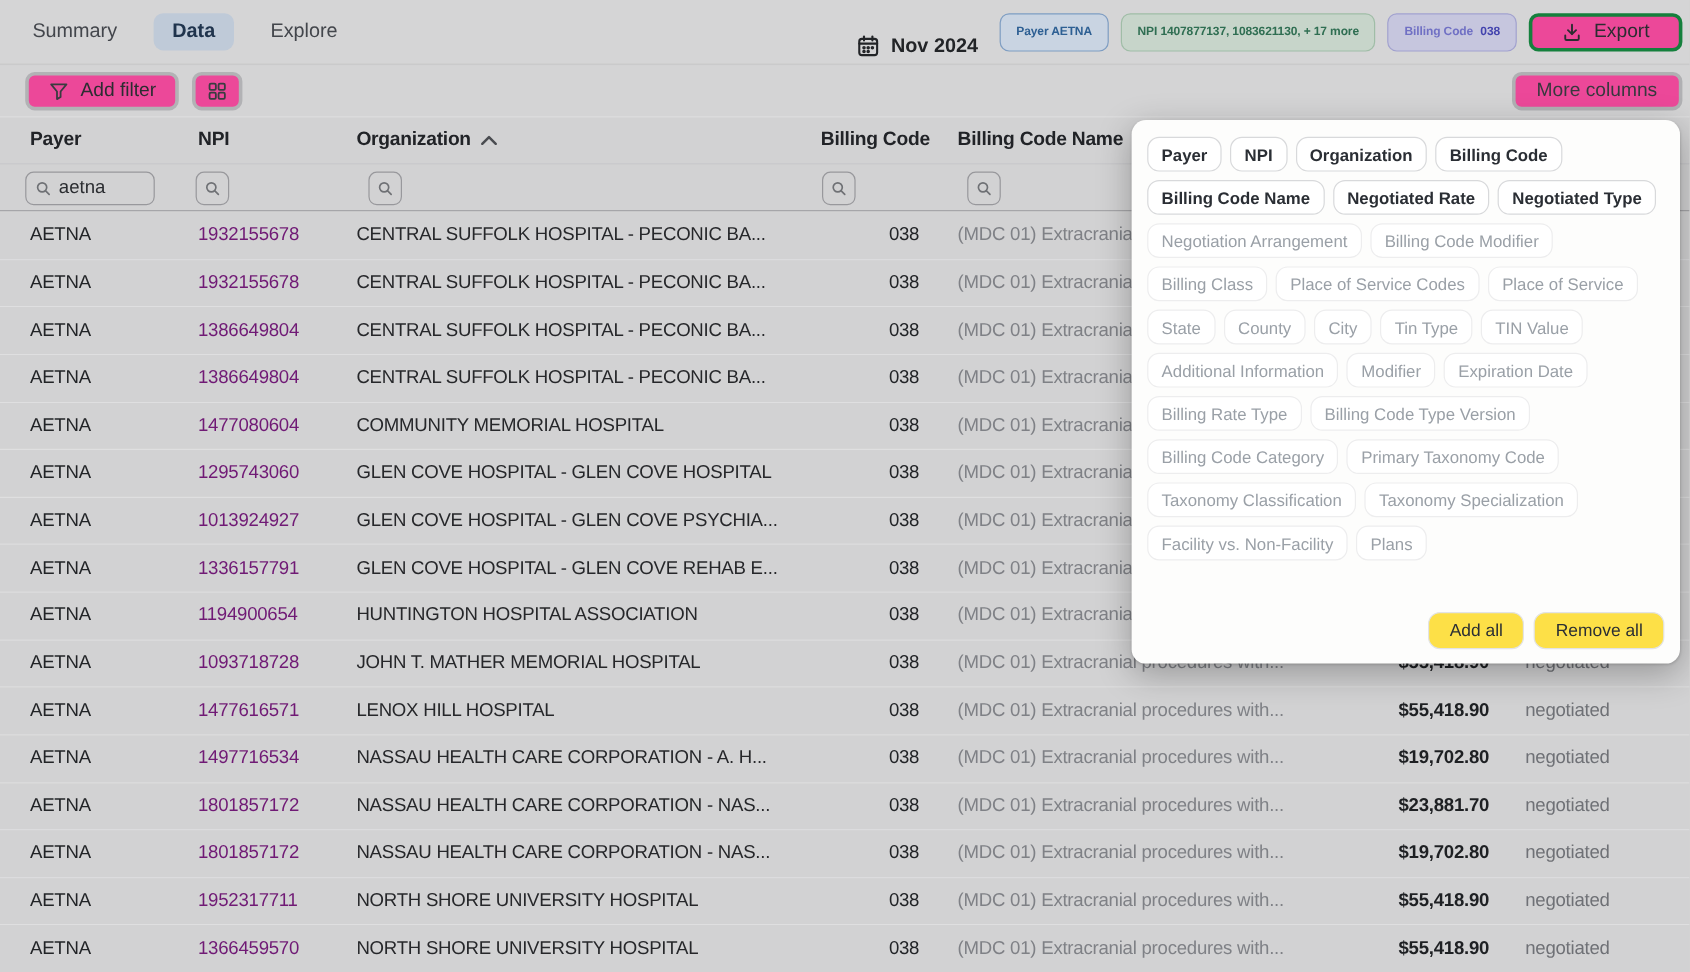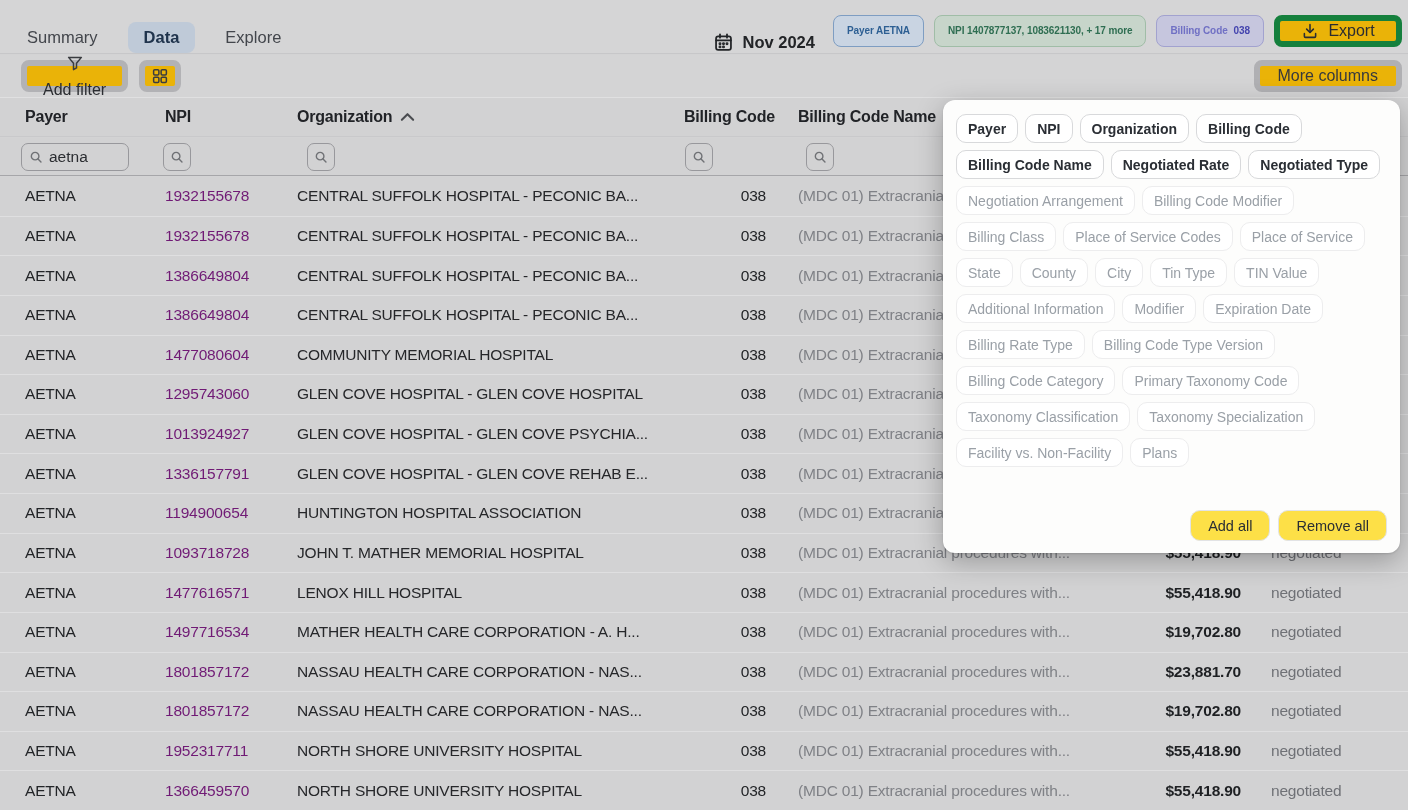--- a/index.html
+++ b/index.html
@@ -9,21 +9,21 @@
     background:#d3d3d4;
     color:#26282b;
     position:relative;
   }
   svg { display:block; }
 
   
   .topbar {
     position:absolute; left:0; top:0; width:1408px; height:54px;
     background:#d5d5d6; border-bottom:1px solid #c7c7c9;
-    display:flex; align-items:flex-end; padding:0 6px 0 25px;
+    display:flex; align-items:center; padding:0 6px 0 25px;
   }
   .tabs { display:flex; align-items:center; gap:28px; }
   .tab {
     font-size:16.5px; font-weight:500; color:#43464c; cursor:pointer;
     padding:6px 2px; border-radius:8px;
   }
   .tab.active {
     background:#bfcad8; color:#20344d; font-weight:700; padding:6px 16px;
   }
   .topbar-right { margin-left:auto; display:flex; align-items:center; gap:10px; }
@@ -32,33 +32,33 @@
   .chip {
     height:32px; display:flex; align-items:center; border-radius:8px;
     padding:0 13px; font-size:10px; font-weight:600; letter-spacing:-0.1px;
   }
   .chip-payer  { background:#c9d4e2; border:1px solid #7e9dc2; color:#2d5f93; }
   .chip-npi    { background:#c7d5ca; border:1px solid #a0bda7; color:#2f6e52; }
   .chip-billing{ background:#c6c6de; border:1px solid #a2a2cf; color:#7070c4; gap:6px; }
   .chip-billing .bval { color:#4343ae; font-weight:700; }
   .btn {
     height:32px; display:flex; align-items:center; justify-content:center; gap:9px;
-    border:6px solid #15803d; border-radius:8px; background:#eab308;
+    border:3px solid #15803d; border-radius:8px; background:#ec4899;
     font-size:16px; color:#2b2d31; cursor:pointer; font-weight:500;
     font-family:"Liberation Sans", sans-serif;
   }
   .btn-export { width:128px; }
 
   
   .filterbar {
     position:absolute; left:0; top:55px; width:1408px; height:43px;
     background:#d4d4d5; border-bottom:1px solid #e0e0e1;
     display:flex; align-items:center; padding:0 6px 0 21px; gap:11px;
   }
-  .btn-addfilter { padding:0 16px; border-color:#b2b2b5;flex-direction:column; }
+  .btn-addfilter { padding:0 16px; border-color:#b2b2b5; }
   .btn-grid { width:42px; border-color:#b2b2b5; }
   .btn-morecols { margin-left:auto; padding:0 18px; border-color:#b0b0b3; color:#37393e; }
 
   
   .grid-row {
     display:grid;
     grid-template-columns:140px 132px 387px 82px 370px 105px 167px;
     padding-left:25px; align-items:center;
   }
   .thead {
@@ -363,21 +363,21 @@
       <div class="td td-npi">1477616571</div>
       <div class="td td-org">LENOX HILL HOSPITAL</div>
       <div class="td td-code">038</div>
       <div class="td td-name">(MDC 01) Extracranial procedures with...</div>
       <div class="td td-rate">$55,418.90</div>
       <div class="td td-type">negotiated</div>
     </div>
     <div class="trow grid-row">
       <div class="td td-payer">AETNA</div>
       <div class="td td-npi">1497716534</div>
-      <div class="td td-org">MATHER HEALTH CARE CORPORATION - A. H...</div>
+      <div class="td td-org">NASSAU HEALTH CARE CORPORATION - A. H...</div>
       <div class="td td-code">038</div>
       <div class="td td-name">(MDC 01) Extracranial procedures with...</div>
       <div class="td td-rate">$19,702.80</div>
       <div class="td td-type">negotiated</div>
     </div>
     <div class="trow grid-row">
       <div class="td td-payer">AETNA</div>
       <div class="td td-npi">1801857172</div>
       <div class="td td-org">NASSAU HEALTH CARE CORPORATION - NAS...</div>
       <div class="td td-code">038</div>

